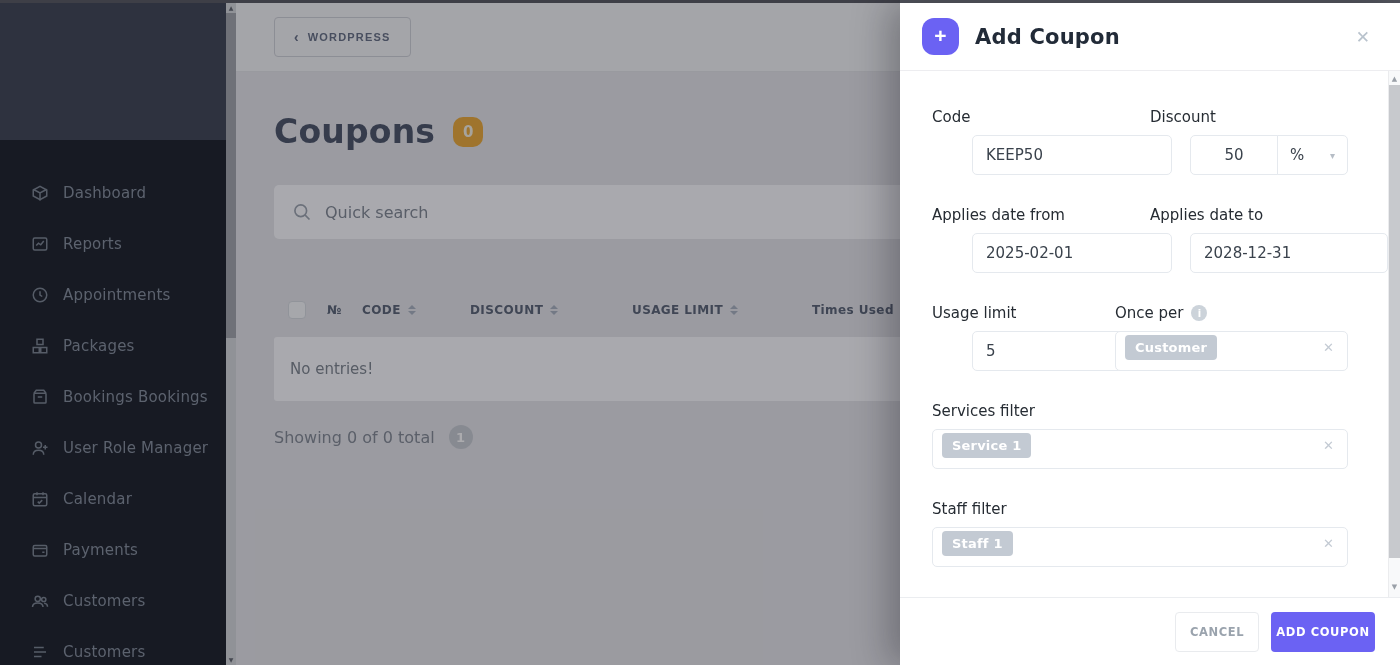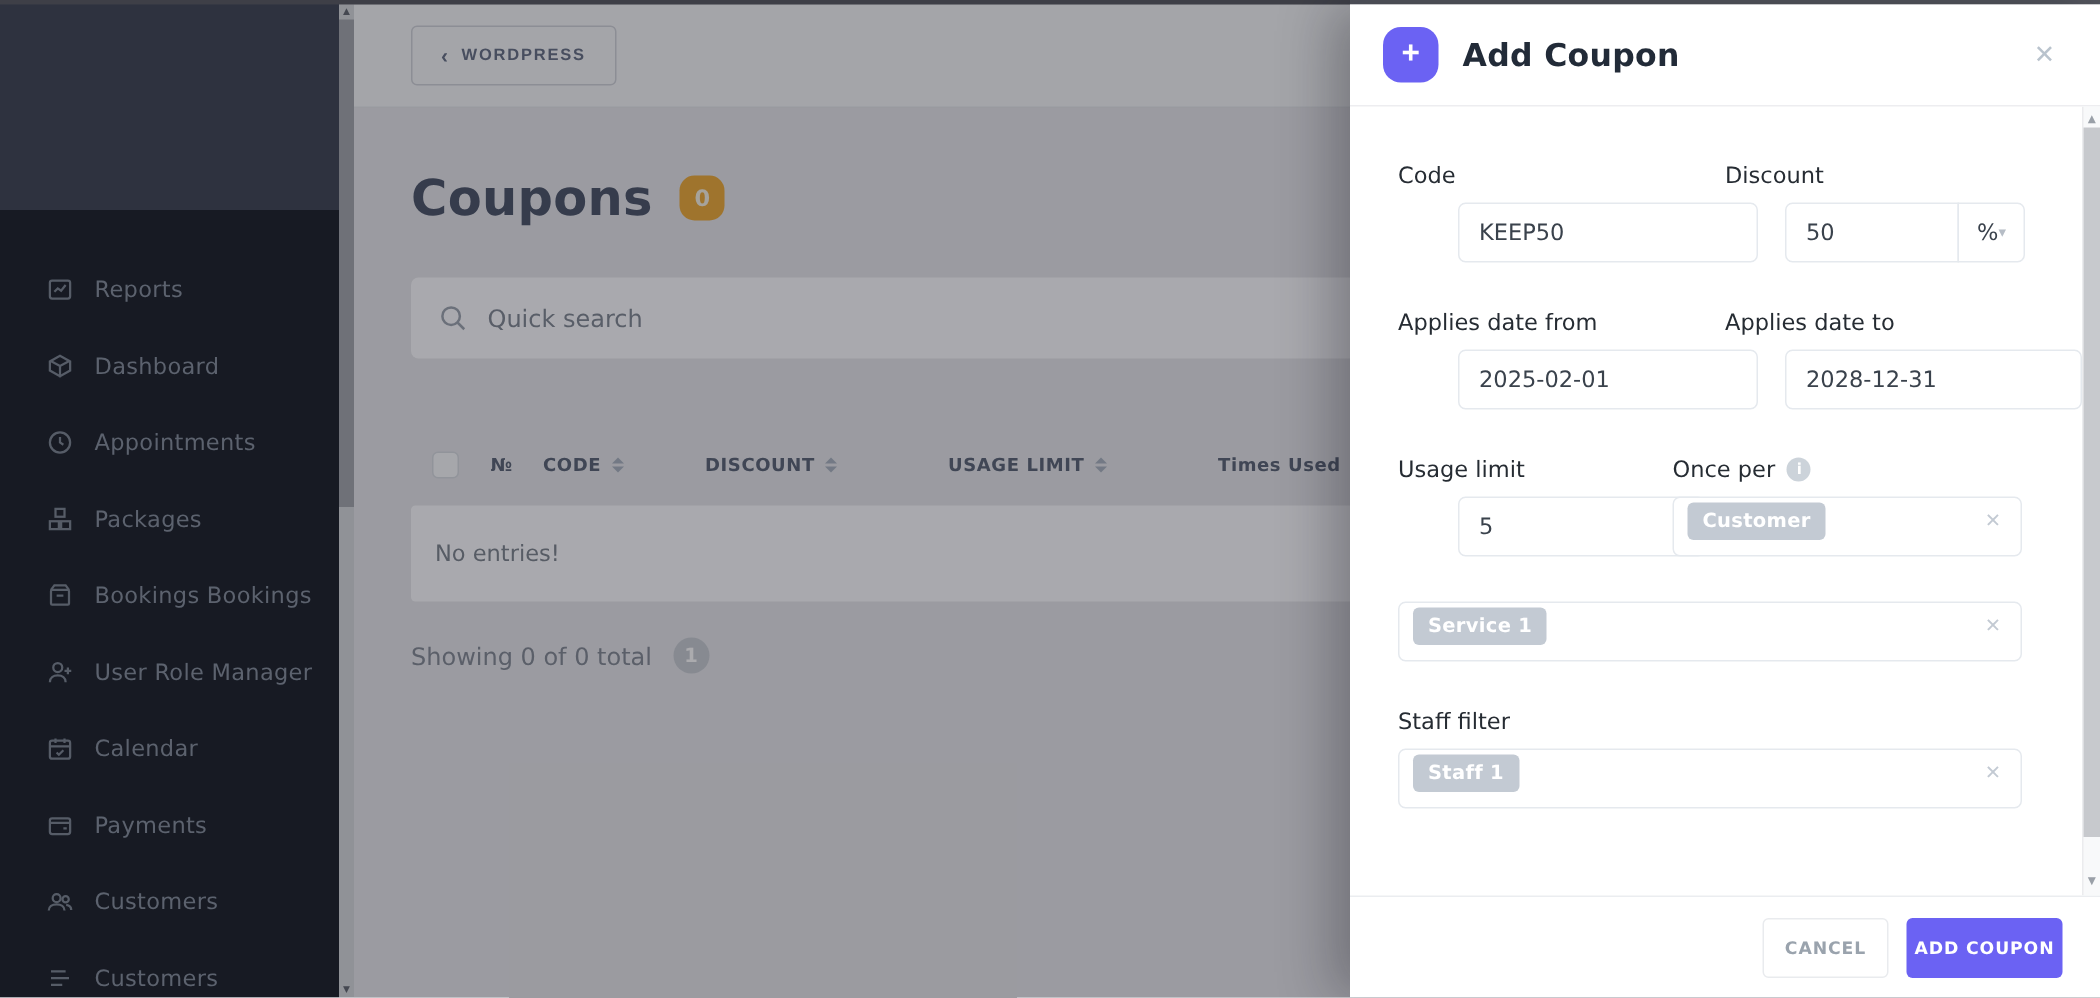--- a/index.html
+++ b/index.html
@@ -70,21 +70,21 @@
   .panel-title { font-size:21px; font-weight:600; color:#222b38; flex:1; letter-spacing:.2px; }
   .close-btn { color:#b9c3cd; font-size:17px; font-weight:bold; cursor:pointer; }
 
   .panel-body { position:relative; flex:1; padding:36px 52px 0 32px; overflow:hidden; }
   .frow { display:flex; gap:18px; margin-bottom:30px; }
   .fcol { display:flex; flex-direction:column; }
   .w200 { width:200px; } .w198 { width:198px; } .w165 { width:165px; } .w233 { width:233px; } .w416 { width:416px; }
   .flabel { font-size:15px; color:#262c33; margin-bottom:8px; height:20px; display:flex; align-items:center; gap:8px; }
   .tinput { width:100%; height:40px; border:1px solid #e5e9ee; border-radius:5px; padding:0 13px; font-family:inherit; font-size:15px; color:#3a424c; background:#fff; outline:none;margin-left:40px; }
   .dgroup { display:flex; width:198px; }
-  .dgroup .tinput { width:116px; border-radius:5px 0 0 5px; }
+  .dgroup .tinput { width:88px; border-radius:5px 0 0 5px;text-align:center; }
   .dselect { width:99px; margin-left:-1px; height:40px; border:1px solid #e5e9ee; border-radius:0 5px 5px 0; display:flex; align-items:center; justify-content:space-between; padding:0 12px; font-size:15px; color:#3a424c; cursor:pointer; background:#fff; }
   .caret { font-size:10px; color:#b6bdc6; }
   .info-dot { width:16px; height:16px; border-radius:50%; background:#ccd3da; color:#fff; font-size:10px; font-weight:bold; display:inline-flex; align-items:center; justify-content:center; cursor:pointer; }
   .mselect { height:40px; border:1px solid #e5e9ee; border-radius:5px; display:flex; align-items:center; justify-content:space-between; padding:0 13px 8px 9px; background:#fff; cursor:pointer; }
   .chip { background:var(--chip,#c3cad3); color:#fff; font-size:13px; font-weight:bold; padding:5px 10px; border-radius:4px; letter-spacing:.2px; }
   .clear-x { color:#c3cad3; font-size:13px; font-weight:bold; cursor:pointer; }
 
   
   .panel-scrollbar { position:absolute; right:0; top:0; bottom:0; width:12px; background:#f8f9fa; border-left:1px solid #ebecee; }
   .ps-arrow { position:absolute; left:0; width:11px; height:12px; font-size:7px; line-height:12px; text-align:center; color:#9aa0a8; cursor:pointer; }
@@ -100,34 +100,34 @@
 <body>
 
 <div class="screen">
 
   <aside class="sidebar">
     <div class="logo-area"></div>
     <nav class="menu">
       <div class="menu-item">
         <span class="mi-icon">
             <svg viewBox="0 0 24 24" fill="none" stroke="currentColor" stroke-width="2">
+              <path d="M21 16V8l-9-5-9 5v8l9 5 9-5z"></path>
+              <path d="M3.3 7.3L12 12l8.7-4.7M12 22V12"></path>
+            </svg>
+          </span>
+        <span class="mi-label">Dashboard</span>
+      </div>
+      <div class="menu-item">
+        <span class="mi-icon">
+            <svg viewBox="0 0 24 24" fill="none" stroke="currentColor" stroke-width="2">
               <rect x="3" y="4" width="18" height="16" rx="2"></rect>
               <path d="M7 14l3-3 3 2 4-5"></path>
             </svg>
           </span>
         <span class="mi-label">Reports</span>
-      </div>
-      <div class="menu-item">
-        <span class="mi-icon">
-            <svg viewBox="0 0 24 24" fill="none" stroke="currentColor" stroke-width="2">
-              <path d="M21 16V8l-9-5-9 5v8l9 5 9-5z"></path>
-              <path d="M3.3 7.3L12 12l8.7-4.7M12 22V12"></path>
-            </svg>
-          </span>
-        <span class="mi-label">Dashboard</span>
       </div>
       <div class="menu-item">
         <span class="mi-icon">
             <svg viewBox="0 0 24 24" fill="none" stroke="currentColor" stroke-width="2">
               <circle cx="12" cy="12" r="9"></circle>
               <path d="M12 7v5l3 2"></path>
             </svg>
           </span>
         <span class="mi-label">Appointments</span>
       </div>
@@ -326,20 +326,21 @@
           </label>
           <div class="mselect">
             <span class="chip">Customer</span>
             <span class="clear-x">✕</span>
           </div>
         </div>
       </div>
 
       <div class="frow">
         <div class="fcol w416">
+          <label class="flabel">Services filter</label>
           <div class="mselect">
             <span class="chip">Service 1</span>
             <span class="clear-x">✕</span>
           </div>
         </div>
       </div>
 
       <div class="frow">
         <div class="fcol w416">
           <label class="flabel">Staff filter</label>

